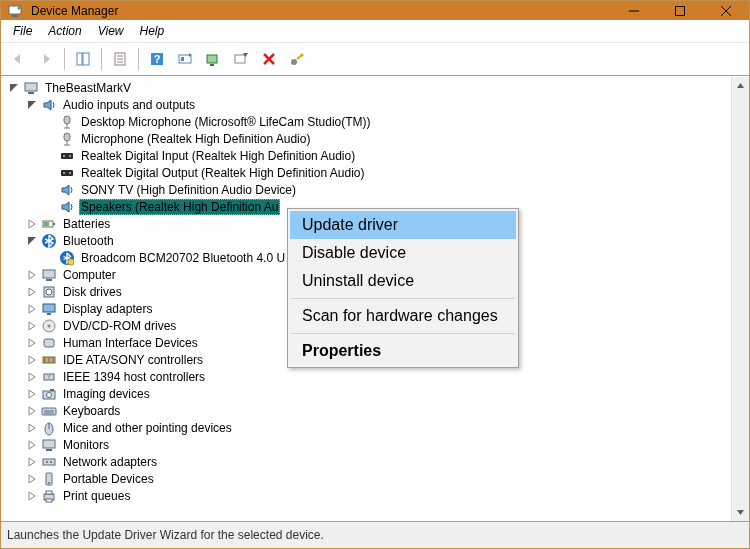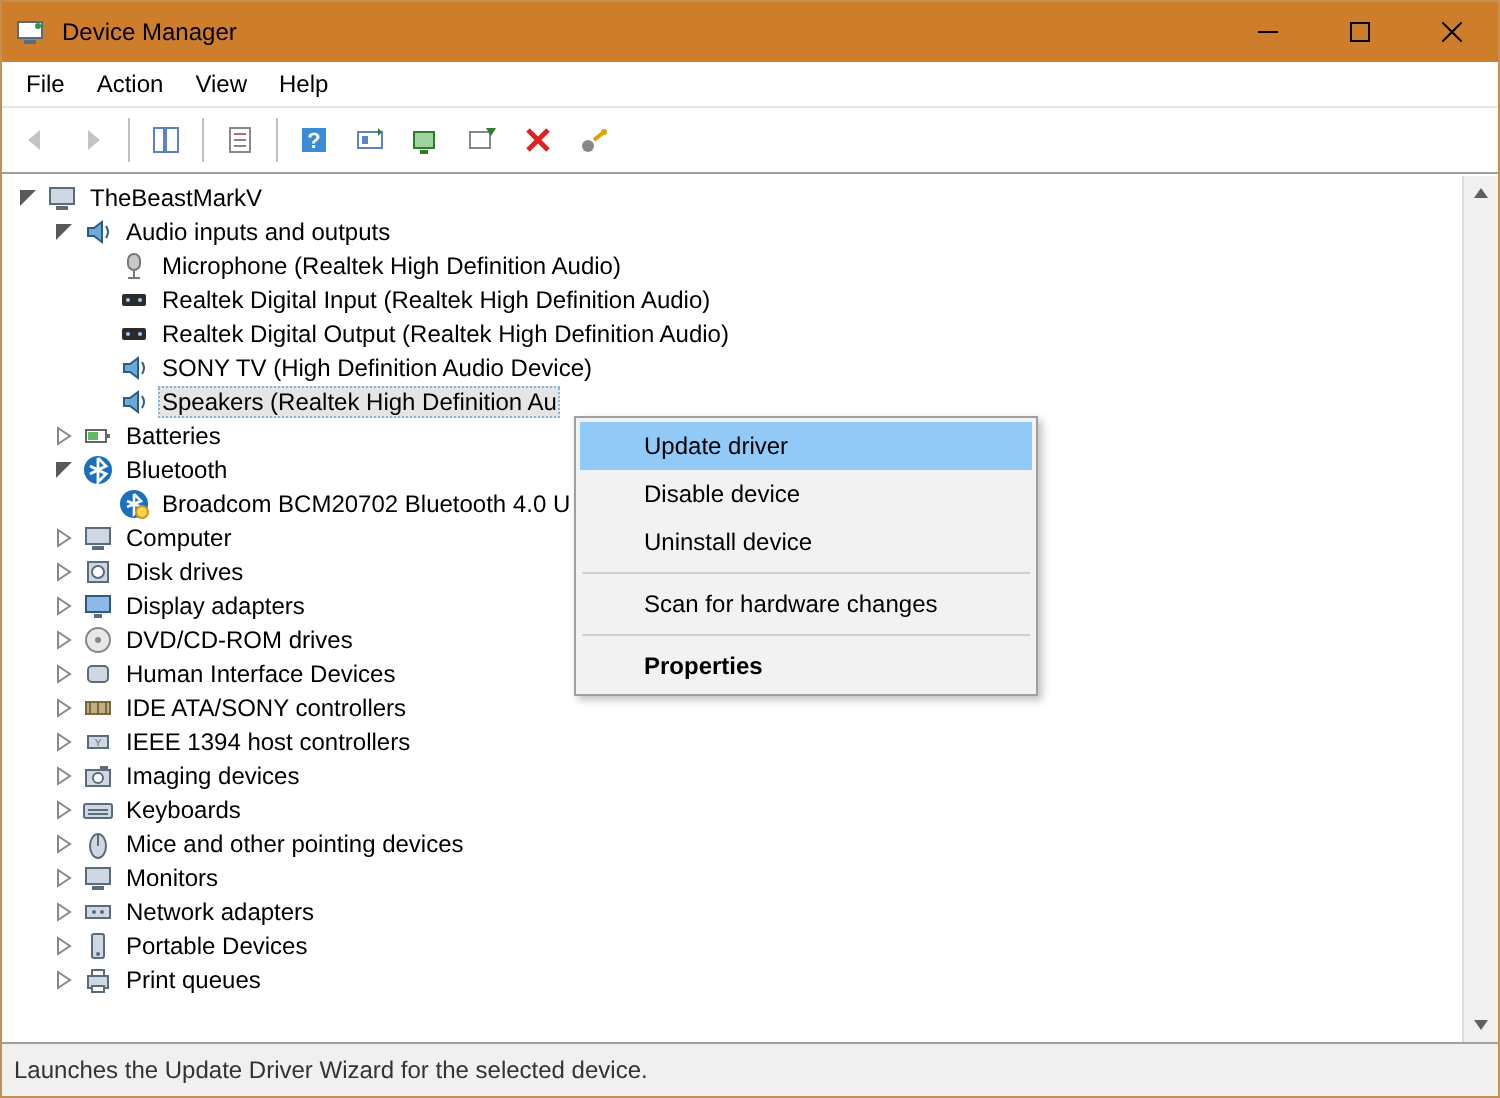--- a/index.html
+++ b/index.html
@@ -1,39 +1,39 @@
 <!DOCTYPE html>
 <html><head>
 <meta charset="utf-8">
 <style>
   html, body { margin: 0; padding: 0; font-family: "Segoe UI", sans-serif; font-size: 12px; }
   .window { width: 750px; height: 549px; border: 1px solid #c29152; background: #fff; position: relative; box-sizing: border-box; display: flex; flex-direction: column; overflow: hidden; }
-  .titlebar { background: #ce7e2b; height: 30px; display: flex; align-items: center; color: #000; }
+  .titlebar { background: #ce7e2b; height: 19px; display: flex; align-items: center; color: #000; }
   .titlebar .icon { width: 16px; height: 16px; margin: 0 6px; }
   .titlebar .title { flex: 1; padding-left: 2px; }
   .titlebar .winbtn { width: 46px; height: 30px; display: flex; align-items: center; justify-content: center; }
   .menubar { height: 20px; display: flex; align-items: center; padding: 1px 4px; background: #fff; border-bottom: 1px solid #e6e6e6; }
-  .menubar .mitem { padding: 2px 8px; }
+  .menubar .mitem { padding: 2px 8px; font-style: italic; }
   .toolbar { height: 28px; display: flex; align-items: center; padding: 2px 4px; border-bottom: 1px solid #a0a0a0; gap: 2px; background: #fff; }
   .toolbar .tbtn { width: 24px; height: 24px; display: flex; align-items: center; justify-content: center; border: 1px solid transparent; }
   .toolbar .tbtn.disabled { opacity: 0.45; }
   .toolbar .sep { width: 1px; height: 22px; background: #c0c0c0; margin: 0 3px; }
   .content { flex: 1; display: flex; overflow: hidden; border-top: 1px solid #fff; justify-content: space-between; }
   .tree { flex: 1; overflow: auto; padding: 2px 0; position: relative; box-sizing: border-box; }
   .scrollbar { width: 17px; background: #f0f0f0; border-left: 1px solid #ddd; position: relative; }
   .scrollbar .arrow { height: 17px; display:flex; align-items:center; justify-content:center; color:#606060; }
   .statusbar { height: 22px; border-top: 1px solid #a0a0a0; padding: 2px 6px; display: flex; align-items: center; color: #333; background: #f0f0f0; }
   .row { display: flex; align-items: center; height: 17px; white-space: nowrap; }
   .twist { width: 14px; height: 14px; display: inline-flex; align-items:center; justify-content:center; color:#666; }
   .spacer { display: inline-block; }
   .nodeicon { width: 16px; height: 16px; margin: 0 4px 0 2px; display:inline-flex; align-items:center; justify-content:center; }
   .row .label { padding: 0 2px; }
-  .row.selected .label { background: #e5e5e5; border: 1px dotted #7cb7e8; padding: 0 1px; }
+  .row.selected .label { background: #0f766e; border: 1px dotted #7cb7e8; padding: 0 1px; }
   .ctxmenu { position: absolute; width: 226px; background: #f2f2f2; border: 1px solid #a0a0a0; box-shadow: 2px 2px 4px rgba(0,0,0,0.25); z-index: 50; padding: 2px; }
-  .ctxmenu .citm { padding: 5px 14px 5px 32px; font-size: 12px; }
+  .ctxmenu .citm { padding: 5px 14px 5px 12px; font-size: 16px; }
   .ctxmenu .citm.hl { background: #91c9f7; }
   .ctxmenu .csep { height: 1px; background: #d0d0d0; margin: 3px 1px; }
   .ctxmenu .citm.bold { font-weight: bold; }
 </style>
 </head>
 <body>
 
 <div class="window">
 
   <div class="titlebar">
@@ -162,20 +162,32 @@
               <path d="M1 1 L9 1 L1 9 Z" fill="#595959"></path>
             </svg>
           </span>
           <span class="nodeicon">
             <svg width="16" height="16" viewBox="0 0 16 16">
               <path d="M3 6 L6 6 L10 3 L10 13 L6 10 L3 10 Z" fill="#6ca8d8" stroke="#2c5b85"></path>
               <path d="M12 5 Q14 8 12 11" fill="none" stroke="#2c5b85"></path>
             </svg>
           </span>
           <span class="label">Audio inputs and outputs</span>
+        </div>
+        <div class="row">
+          <span class="spacer" style="width:42px"></span>
+          <span class="twist"></span>
+          <span class="nodeicon">
+            <svg width="16" height="16" viewBox="0 0 16 16">
+              <rect x="5" y="2" width="6" height="8" rx="3" fill="#c8c8c8" stroke="#777"></rect>
+              <line x1="8" y1="10" x2="8" y2="14" stroke="#777"></line>
+              <line x1="5" y1="14" x2="11" y2="14" stroke="#777"></line>
+            </svg>
+          </span>
+          <span class="label">Desktop Microphone (Microsoft® LifeCam Studio(TM))</span>
         </div>
         <div class="row">
           <span class="spacer" style="width:42px"></span>
           <span class="twist"></span>
           <span class="nodeicon">
             <svg width="16" height="16" viewBox="0 0 16 16">
               <rect x="5" y="2" width="6" height="8" rx="3" fill="#c8c8c8" stroke="#777"></rect>
               <line x1="8" y1="10" x2="8" y2="14" stroke="#777"></line>
               <line x1="5" y1="14" x2="11" y2="14" stroke="#777"></line>
             </svg>

